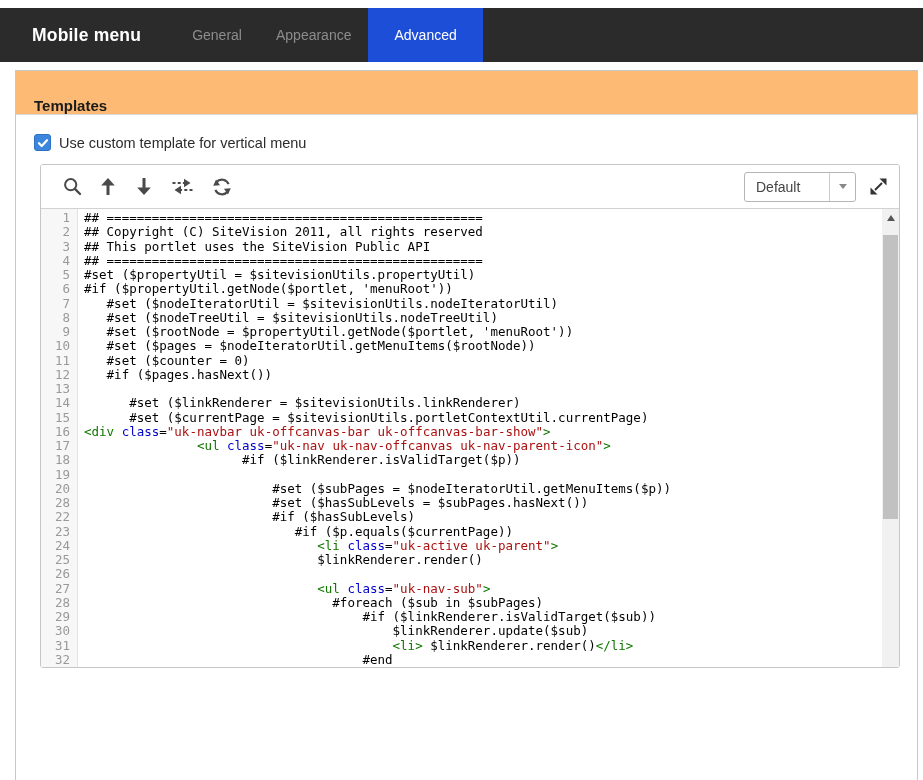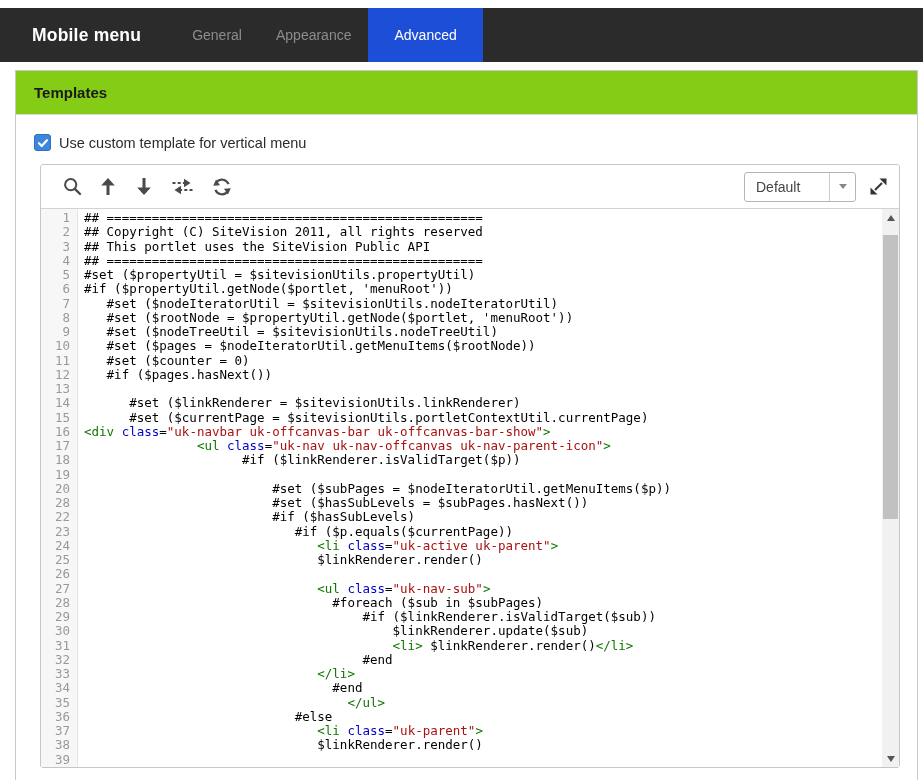--- a/index.html
+++ b/index.html
@@ -12,33 +12,33 @@
   .titlebar .wtitle { margin-left:32px; color:#fff; font-size:17.5px; font-weight:700;
                       letter-spacing:.2px; }
   .tabbar { display:flex; align-items:stretch; height:54px; margin-left:34px; }
   .tab { display:flex; align-items:center; padding:0 17px; font-size:14px;
          color:#8c8c8c; cursor:pointer; }
   .tab.active { background:#1d4ed8; color:#fff; padding:0 26px; }
 
   
   .panel { position:absolute; left:15px; top:70px; width:903px; height:716px;
            background:#fff; border:1px solid #c8c8c8; }
-  .panel-header { height:44px; background:#84cc16; border-bottom:1px solid #d9d9d9;
-                  display:flex; align-items:center; padding-left:18px; }
+  .panel-header { height:44px; background:#fdba74; border-bottom:1px solid #d9d9d9;
+                  display:flex; align-items:flex-end; padding-left:18px; }
   .panel-header .ptitle { font-size:15px; font-weight:700; color:#1a1a1a; }
 
   
   .cb-row { position:absolute; left:18px; top:63px; display:flex; align-items:center; }
   .checkbox { width:17px; height:17px; background:#3c87dd; border:1px solid #2f6fc0;
               border-radius:3px; display:flex; align-items:center; justify-content:center;
               cursor:pointer; }
   .cb-label { margin-left:8px; font-size:14.5px; color:#2b2b2b;text-align:right; }
 
   
-  .editor { position:absolute; left:24px; top:93px; width:860px; height:604px;
+  .editor { position:absolute; left:24px; top:93px; width:860px; height:504px;
             border:1px solid #c6c6c6; border-radius:3px; background:#fff; overflow:hidden; }
 
   .toolbar { height:44px; border-bottom:1px solid #d2d2d2; display:flex;
              align-items:center; padding:0 9px 0 20px; background:#fff; }
   .tbtn { width:22px; height:24px; margin-right:14px; border:none; background:none;
           display:flex; align-items:center; justify-content:center; cursor:pointer; }
   .tbtn.wide { width:26px; }
   .tbtn svg { display:block; }
 
   .select { margin-left:auto; width:112px; height:30px; border:1px solid #b5b5b5;
@@ -206,22 +206,22 @@
           <div class="gut-line">40</div>
         </div>
       <div class="code">
           <div class="code-line"><span class="tok-p">## ==================================================</span></div>
           <div class="code-line"><span class="tok-p">## Copyright (C) SiteVision 2011, all rights reserved</span></div>
           <div class="code-line"><span class="tok-p">## This portlet uses the SiteVision Public API</span></div>
           <div class="code-line"><span class="tok-p">## ==================================================</span></div>
           <div class="code-line"><span class="tok-p">#set ($propertyUtil = $sitevisionUtils.propertyUtil)</span></div>
           <div class="code-line"><span class="tok-p">#if ($propertyUtil.getNode($portlet, 'menuRoot'))</span></div>
           <div class="code-line"><span class="tok-p">   #set ($nodeIteratorUtil = $sitevisionUtils.nodeIteratorUtil)</span></div>
+          <div class="code-line"><span class="tok-p">   #set ($nodeTreeUtil = $sitevisionUtils.nodeTreeUtil)</span></div>
           <div class="code-line"><span class="tok-p">   #set ($rootNode = $propertyUtil.getNode($portlet, 'menuRoot'))</span></div>
-          <div class="code-line"><span class="tok-p">   #set ($nodeTreeUtil = $sitevisionUtils.nodeTreeUtil)</span></div>
           <div class="code-line"><span class="tok-p">   #set ($pages = $nodeIteratorUtil.getMenuItems($rootNode))</span></div>
           <div class="code-line"><span class="tok-p">   #set ($counter = 0)</span></div>
           <div class="code-line"><span class="tok-p">   #if ($pages.hasNext())</span></div>
           <div class="code-line"></div>
           <div class="code-line"><span class="tok-p">      #set ($linkRenderer = $sitevisionUtils.linkRenderer)</span></div>
           <div class="code-line"><span class="tok-p">      #set ($currentPage = $sitevisionUtils.portletContextUtil.currentPage)</span></div>
           <div class="code-line"><span class="tok-t">&lt;div</span><span class="tok-p"> </span><span class="tok-a">class</span><span class="tok-p">=</span><span class="tok-s">"uk-navbar uk-offcanvas-bar uk-offcanvas-bar-show"</span><span class="tok-t">&gt;</span></div>
           <div class="code-line"><span class="tok-p">               </span><span class="tok-t">&lt;ul</span><span class="tok-p"> </span><span class="tok-a">class</span><span class="tok-p">=</span><span class="tok-s">"uk-nav uk-nav-offcanvas uk-nav-parent-icon"</span><span class="tok-t">&gt;</span></div>
           <div class="code-line"><span class="tok-p">                     #if ($linkRenderer.isValidTarget($p))</span></div>
           <div class="code-line"></div>

